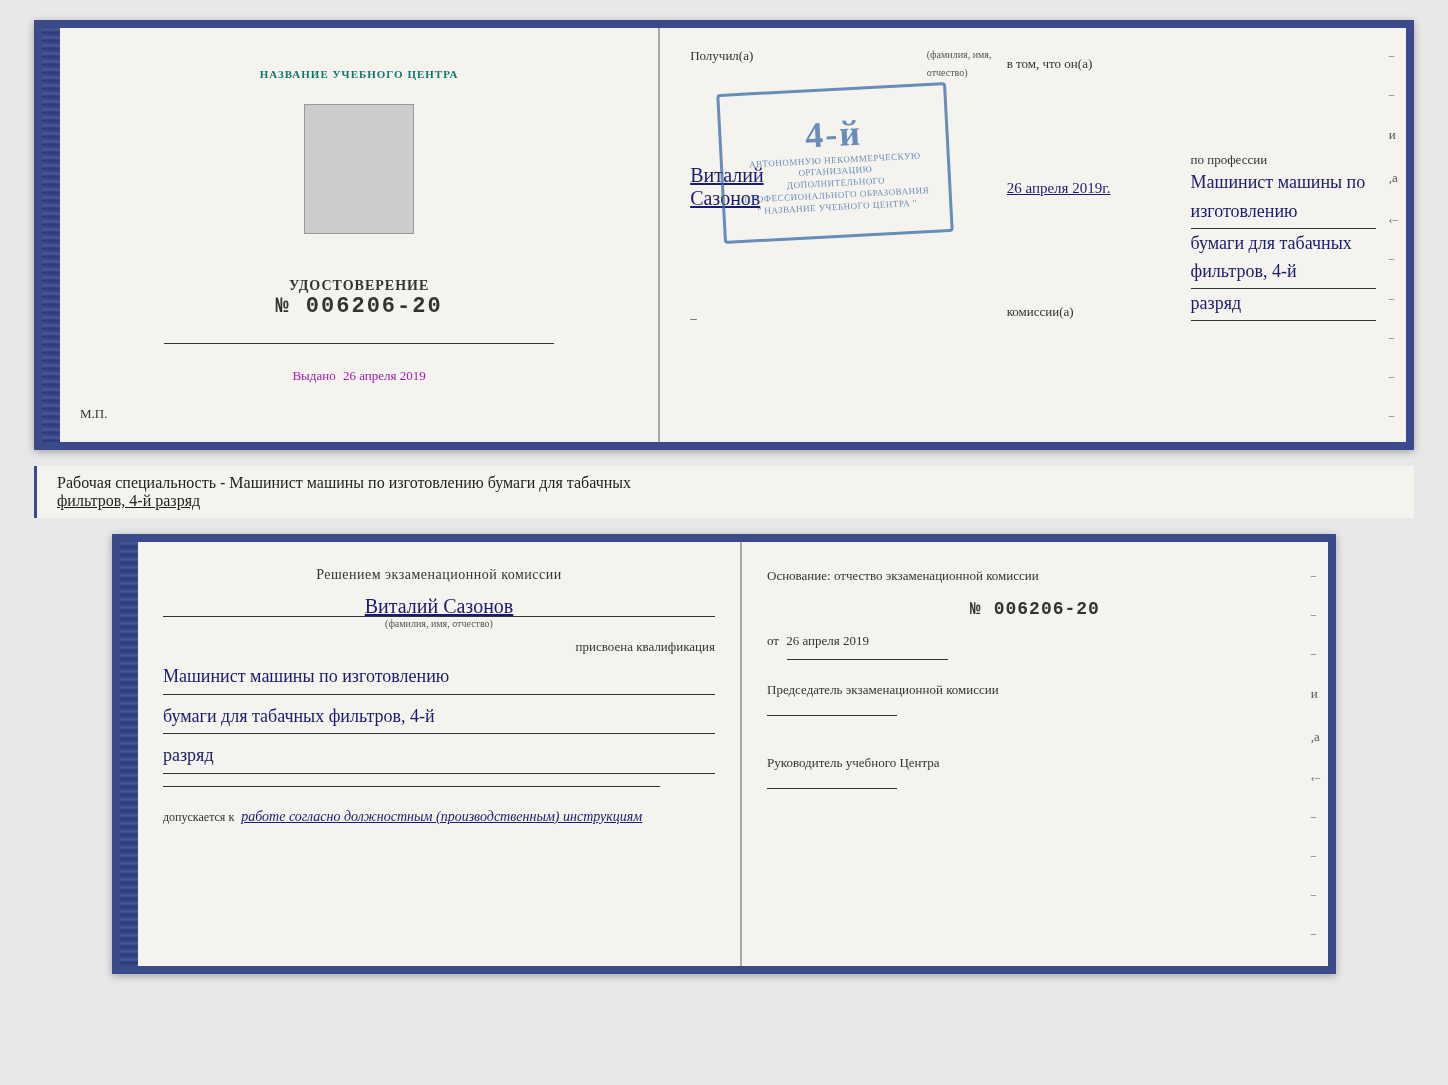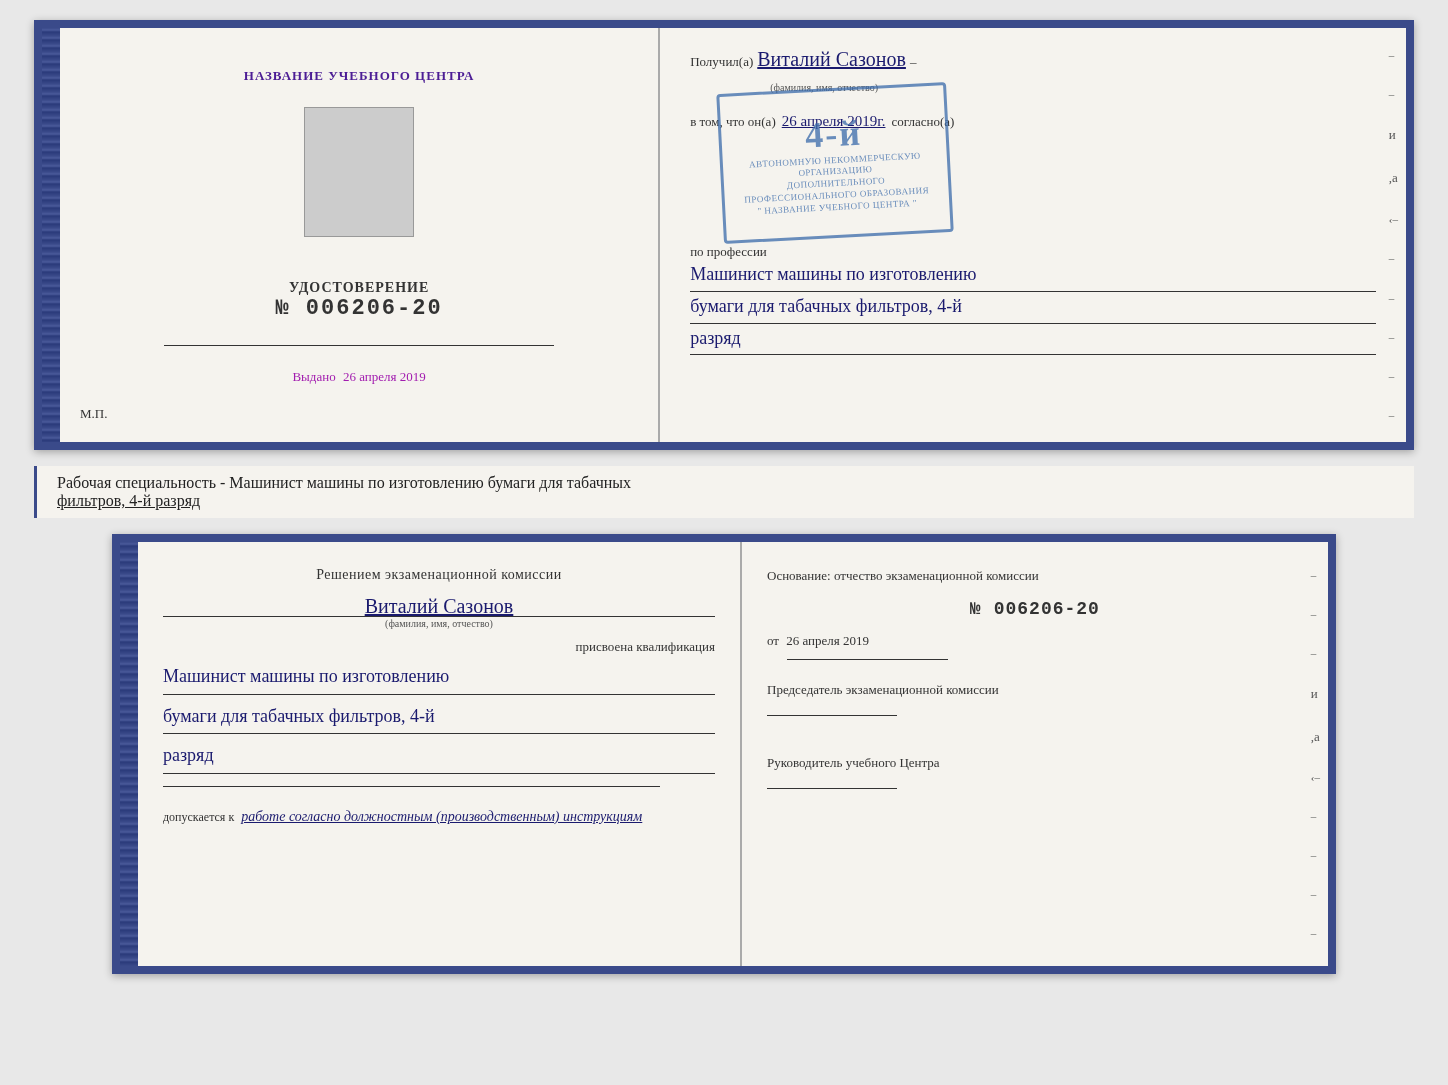--- a/index.html
+++ b/index.html
@@ -39,24 +39,24 @@
       border-right: 2px solid #aaa;
       display: flex;
       flex-direction: column;
       align-items: center;
       justify-content: space-between;
       padding: 30px 20px 20px 20px;
       position: relative;
     }
 
     .cert-left-title {
-      font-size: 13px;
+      font-size: 11px;
       letter-spacing: 1px;
       text-align: center;
-      color: #4c1d95;
+      color: #0f766e;
       font-weight: bold;
       text-transform: uppercase;
       margin-top: 10px;
     }
 
     .cert-left-photo {
       width: 110px;
       height: 130px;
       background: #ccc;
       border: 1px solid #999;
@@ -95,21 +95,21 @@
       font-size: 13px;
       color: #333;
       align-self: flex-start;
       margin-top: 8px;
     }
 
     .cert-right {
       flex: 1;
       padding: 20px 30px;
       display: flex;
-      flex-direction: column;
+      flex-direction: row;
       gap: 10px;
       position: relative;
     }
 
     .cert-right-row1 {
       font-size: 13px;
       color: #333;
       display: flex;
       align-items: baseline;
       gap: 4px;
@@ -362,21 +362,21 @@
       <span class="handwritten" style="text-decoration:underline; text-decoration-style:solid;">Виталий Сазонов</span>
       <span style="color:#333; font-size:13px;">–</span>
     </div>
     <div style="text-align:left; margin-top:-4px; padding-left:80px;">
       <span class="subtext-small">(фамилия, имя, отчество)</span>
     </div>
 
     <div style="display:flex; align-items:baseline; gap:6px; margin-top:8px; flex-wrap:wrap;">
       <span style="font-size:13px;color:#333;">в том, что он(а)</span>
       <span class="handwritten-small" style="text-decoration:underline;font-family:Liberation Serif, serif;">26 апреля 2019г.</span>
-      <span style="font-size:13px;color:#333;">согласно(а)</span>
+      <span style="font-size:13px;color:#333;">комиссии(а)</span>
     </div>
 
     <div class="cert-stamp">
       <div class="stamp-big">4-й</div>
       <div class="stamp-line">АВТОНОМНУЮ НЕКОММЕРЧЕСКУЮ ОРГАНИЗАЦИЮ</div>
       <div class="stamp-line">ДОПОЛНИТЕЛЬНОГО ПРОФЕССИОНАЛЬНОГО ОБРАЗОВАНИЯ</div>
       <div class="stamp-line">" НАЗВАНИЕ УЧЕБНОГО ЦЕНТРА "</div>
     </div>
 
     <div style="margin-top: 100px;">

